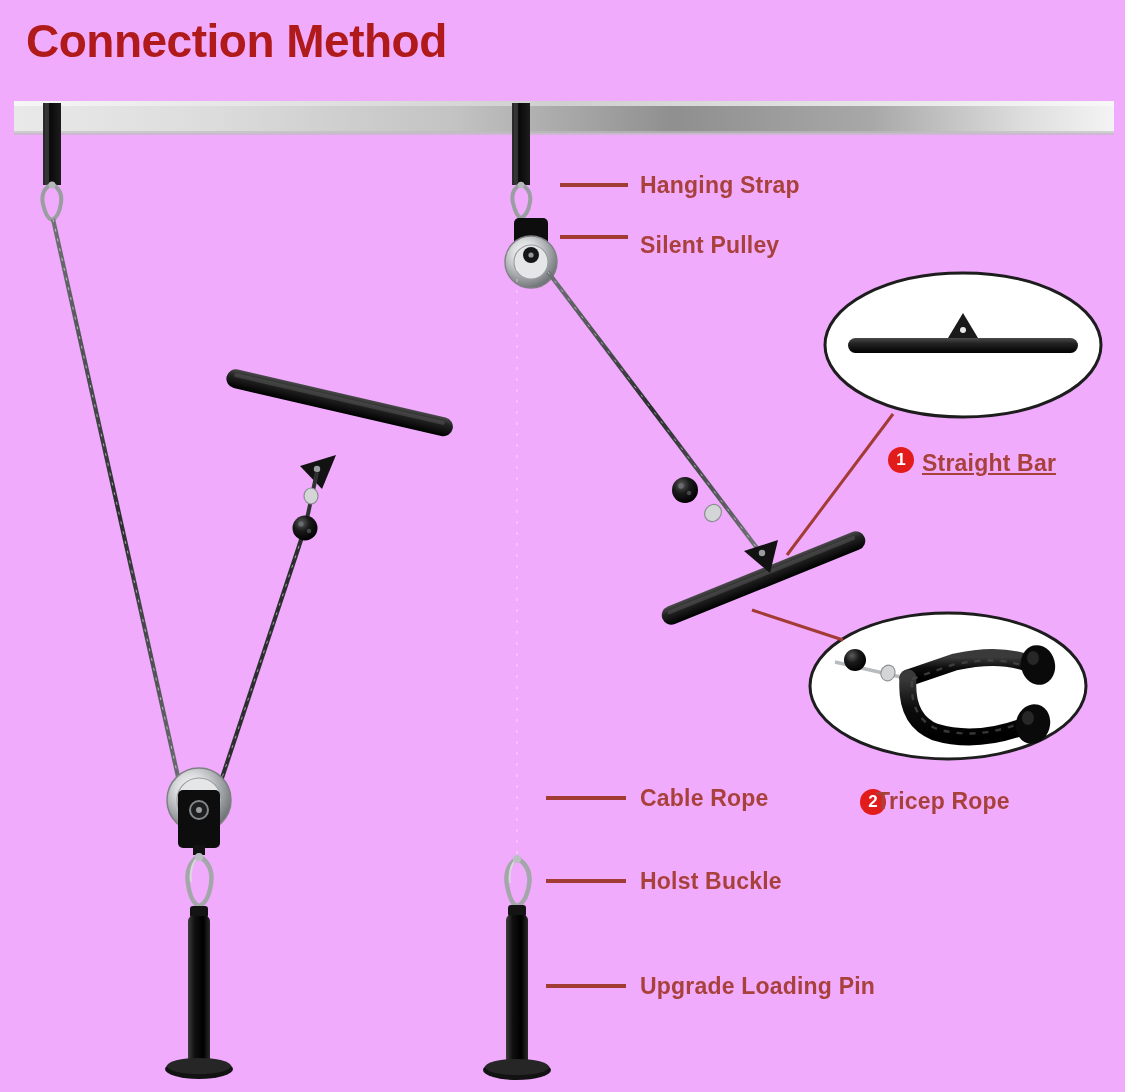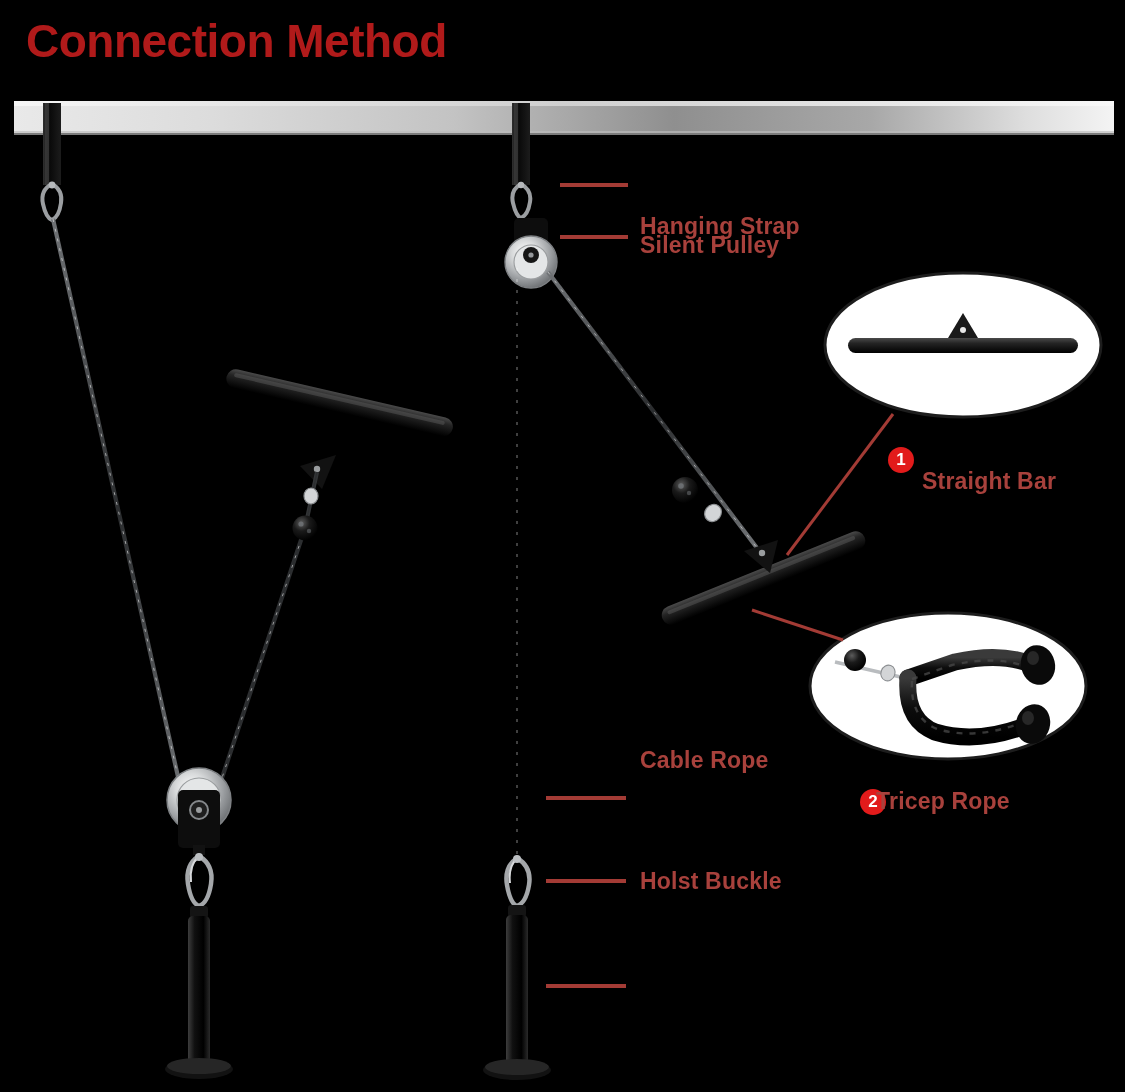--- a/index.html
+++ b/index.html
@@ -8,21 +8,21 @@
     padding: 0;
     background: #ffffff;
   }
   body {
     font-family: "Liberation Sans", sans-serif;
   }
   #page {
     position: relative;
     width: 1125px;
     height: 1092px;
-    background: #000000;
+    background: #f0abfc;
     overflow: hidden;
   }
   #diagram-svg {
     position: absolute;
     top: 0;
     left: 0;
     width: 1125px;
     height: 1092px;
   }
   .title-text {
@@ -277,28 +277,29 @@
       <path d="M912 681 Q910 718 937 729 Q974 740 1018 724" fill="none" stroke="#4a4a4a" stroke-width="2.4" stroke-dasharray="6 7" opacity="0.75"></path>
 
       <ellipse cx="1038" cy="665" rx="17" ry="20" fill="#0a0a0a" transform="rotate(-14 1038 665)"></ellipse>
       <ellipse cx="1033" cy="724" rx="17" ry="20" fill="#0a0a0a" transform="rotate(16 1033 724)"></ellipse>
       <ellipse cx="1033" cy="658" rx="6" ry="7" fill="#3a3a3a" opacity="0.6"></ellipse>
       <ellipse cx="1028" cy="718" rx="6" ry="7" fill="#3a3a3a" opacity="0.6"></ellipse>
     </g>
     <line x1="752" y1="610" x2="843" y2="640" stroke="#a33b35" stroke-width="3"></line>
   </svg>
 
-  <div class="callout-label" style="left:640px; top:172px;margin-top:41px;">Hanging Strap</div>
+  <div class="callout-label" style="left:640px; top:172px;">Hanging Strap</div>
 
   <div class="callout-label" style="left:640px; top:232px;">Silent Pulley</div>
 
-  <div class="callout-label" style="left:640px; top:747px;">Cable Rope</div>
+  <div class="callout-label" style="left:640px; top:785px;">Cable Rope</div>
 
   <div class="callout-label" style="left:640px; top:868px;">Holst Buckle</div>
 
+  <div class="callout-label" style="left:640px; top:973px;">Upgrade Loading Pin</div>
 
   <div class="badge" style="left:888px; top:447px;">1</div>
-  <div class="legend-label" style="left:922px; top:468px;">Straight Bar</div>
+  <div class="legend-label" style="left:922px; top:450px;text-decoration:underline;">Straight Bar</div>
 
   <div class="badge" style="left:860px; top:789px;">2</div>
   <div class="legend-label" style="left:876px; top:788px;">Tricep Rope</div>
 
 </div>
 
 </body></html>

